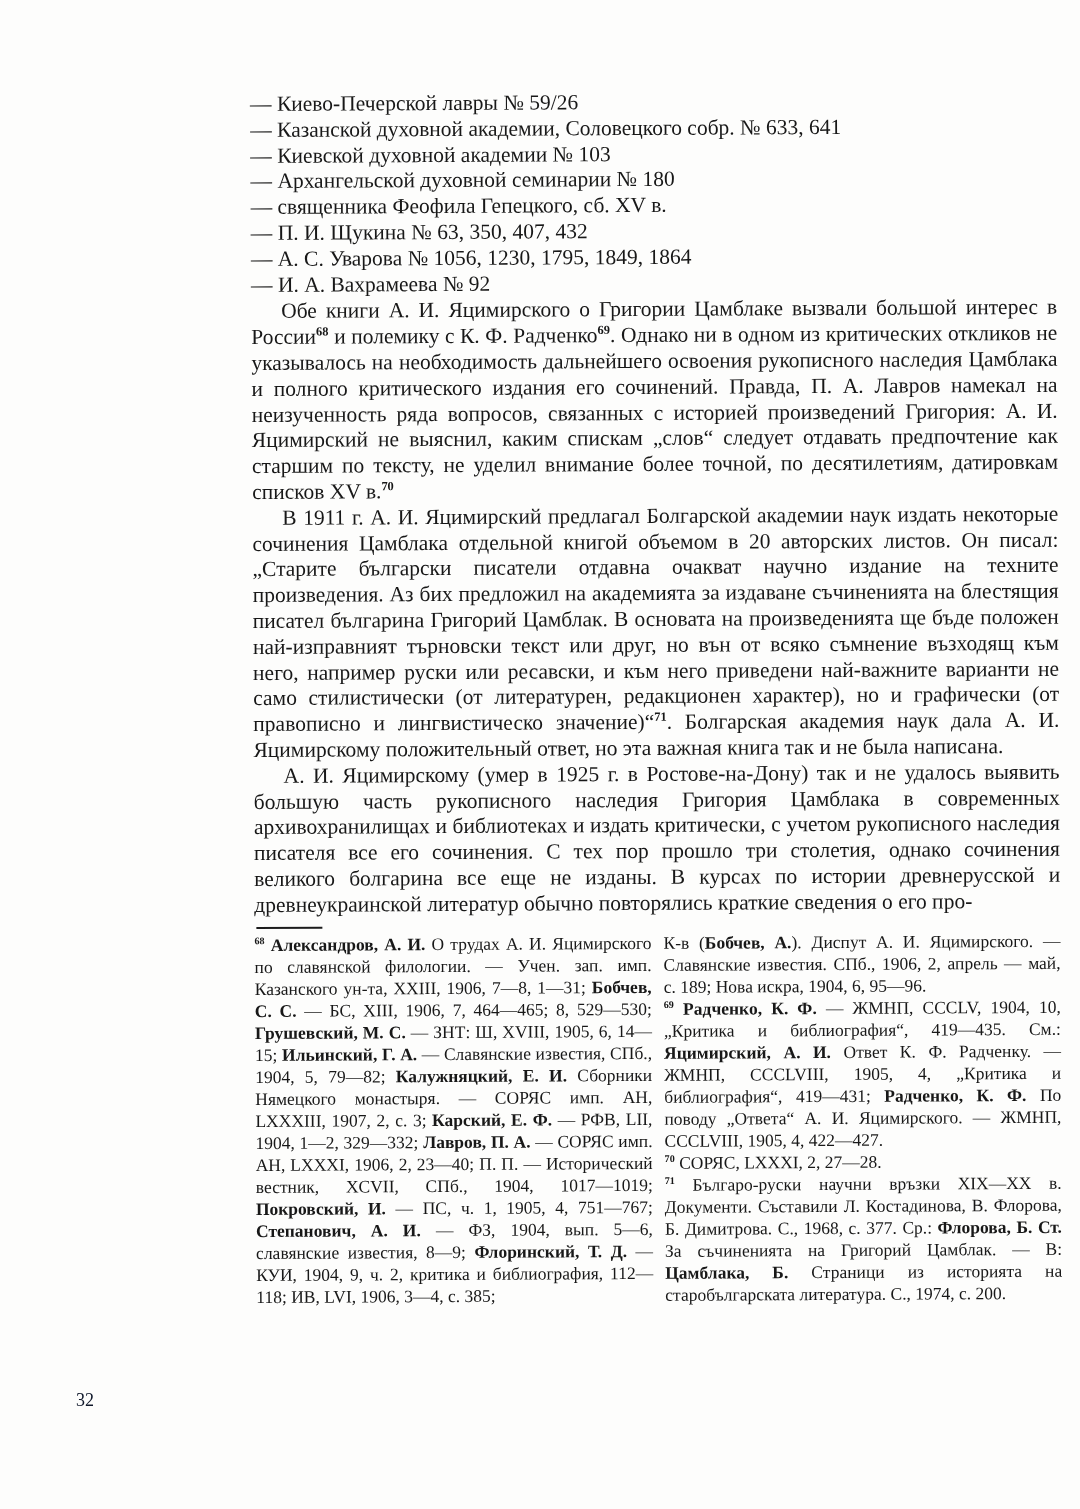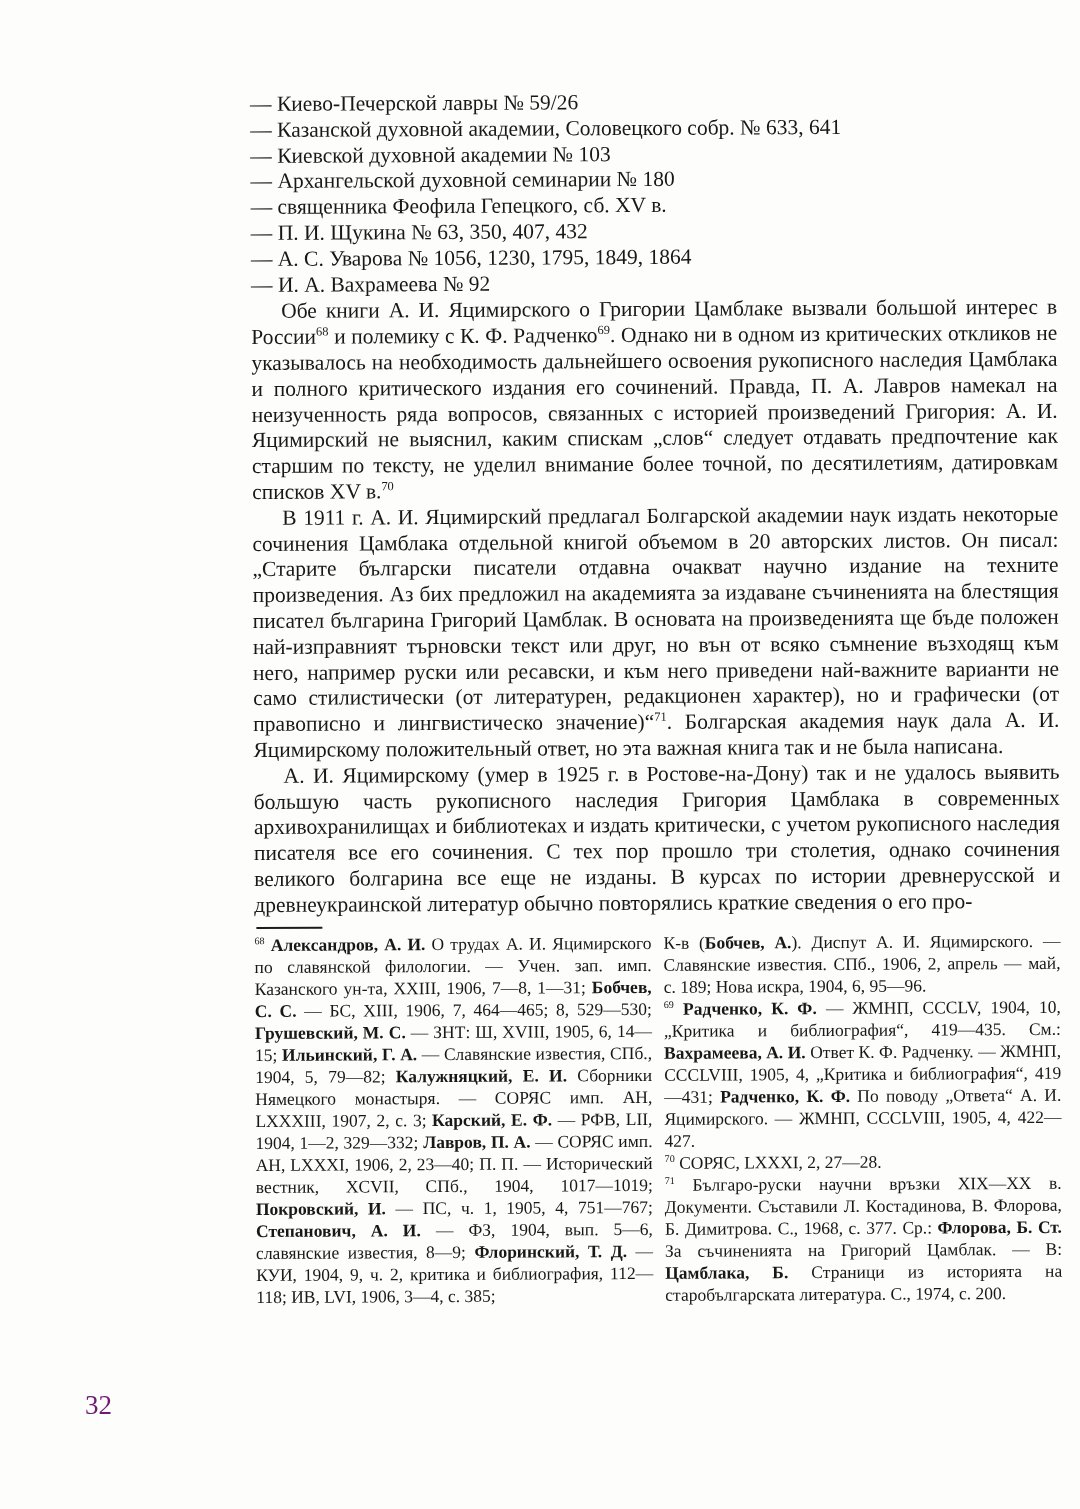--- a/index.html
+++ b/index.html
@@ -34,20 +34,21 @@
     margin: 0;
     font-size: 21.5px;
     line-height: 25.8px;
     text-align: justify;
     text-indent: 30px;
   }
   .para sup, .fn-block sup {
     font-size: 0.58em;
     vertical-align: super;
     line-height: 0;
+    font-weight: bold;
   }
   .footnotes { margin-top: 8px; }
   .fn-rule {
     width: 66px;
     height: 0;
     border-top: 2.5px solid #1c1c1c;
     margin: 0 0 5px 2px;
   }
   .fn-cols {
     display: flex;
@@ -55,24 +56,24 @@
   }
   .fn-col {
     width: 397px;
     font-size: 17.5px;
     line-height: 22px;
     text-align: justify;
   }
   .fn-block b { font-weight: 700; }
   .page-number {
     position: absolute;
-    left: 85px;
+    left: 76px;
     top: 1390px;
-    font-size: 27px;
-    color: #701a75;
+    font-size: 18px;
+    color: #0f172a;
   }
 </style>
 </head>
 <body>
 
 <div class="page">
   <div class="content">
 
     <ul class="ms-list">
       <li>— Киево-Печерской лавры № 59/26</li>
@@ -92,21 +93,21 @@
     </div>
 
     <div class="footnotes">
       <div class="fn-rule"></div>
       <div class="fn-cols">
         <div class="fn-col">
             <div class="fn-block"><sup>68</sup><span> </span><b>Александров, А. И.</b><span> О трудах А. И. Яцимирского по славянской филологии. — Учен. зап. имп. Казанского ун-та, XXIII, 1906, 7—8, 1—31; </span><b>Бобчев, С. С.</b><span> — БС, XIII, 1906, 7, 464—465; 8, 529—530; </span><b>Грушевский, М. С.</b><span> — ЗНТ: Ш, XVIII, 1905, 6, 14—15; </span><b>Ильинский, Г. А.</b><span> — Славянские известия, СПб., 1904, 5, 79—82; </span><b>Калужняцкий, Е. И.</b><span> Сборники Нямецкого монастыря. — СОРЯС имп. АН, LXXXIII, 1907, 2, с. 3; </span><b>Карский, Е. Ф.</b><span> — РФВ, LII, 1904, 1—2, 329—332; </span><b>Лавров, П. А.</b><span> — СОРЯС имп. АН, LXXXI, 1906, 2, 23—40; П. П. — Исторический вестник, XCVII, СПб., 1904, 1017—1019; </span><b>Покровский, И.</b><span> — ПС, ч. 1, 1905, 4, 751—767; </span><b>Степанович, А. И.</b><span> — ФЗ, 1904, вып. 5—6, славянские известия, 8—9; </span><b>Флоринский, Т. Д.</b><span> — КУИ, 1904, 9, ч. 2, критика и библиография, 112—118; ИВ, LVI, 1906, 3—4, с. 385;</span></div>
           </div>
         <div class="fn-col">
             <div class="fn-block"><span>К-в (</span><b>Бобчев, А.</b><span>). Диспут А. И. Яцимирского. — Славянские известия. СПб., 1906, 2, апрель — май, с. 189; Нова искра, 1904, 6, 95—96.</span></div>
-            <div class="fn-block"><sup>69</sup><span> </span><b>Радченко, К. Ф.</b><span> — ЖМНП, CCCLV, 1904, 10, „Критика и библиография“, 419—435. См.: </span><b>Вахрамеева, А. И.</b><span> Ответ К. Ф. Радченку. — ЖМНП, CCCLVIII, 1905, 4, „Критика и библиография“, 419—431; </span><b>Радченко, К. Ф.</b><span> По поводу „Ответа“ А. И. Яцимирского. — ЖМНП, CCCLVIII, 1905, 4, 422—427.</span></div>
+            <div class="fn-block"><sup>69</sup><span> </span><b>Радченко, К. Ф.</b><span> — ЖМНП, CCCLV, 1904, 10, „Критика и библиография“, 419—435. См.: </span><b>Яцимирский, А. И.</b><span> Ответ К. Ф. Радченку. — ЖМНП, CCCLVIII, 1905, 4, „Критика и библиография“, 419—431; </span><b>Радченко, К. Ф.</b><span> По поводу „Ответа“ А. И. Яцимирского. — ЖМНП, CCCLVIII, 1905, 4, 422—427.</span></div>
             <div class="fn-block"><sup>70</sup><span> СОРЯС, LXXXI, 2, 27—28.</span></div>
             <div class="fn-block"><sup>71</sup><span> Българо-руски научни връзки XIX—XX в. Документи. Съставили Л. Костадинова, В. Флорова, Б. Димитрова. С., 1968, с. 377. Ср.: </span><b>Флорова, Б. Ст.</b><span> За съчиненията на Григорий Цамблак. — В: </span><b>Цамблака, Б.</b><span> Страници из историята на старобългарската литература. С., 1974, с. 200.</span></div>
           </div>
       </div>
     </div>
 
   </div>
 
   <div class="page-number">32</div>
 </div>

